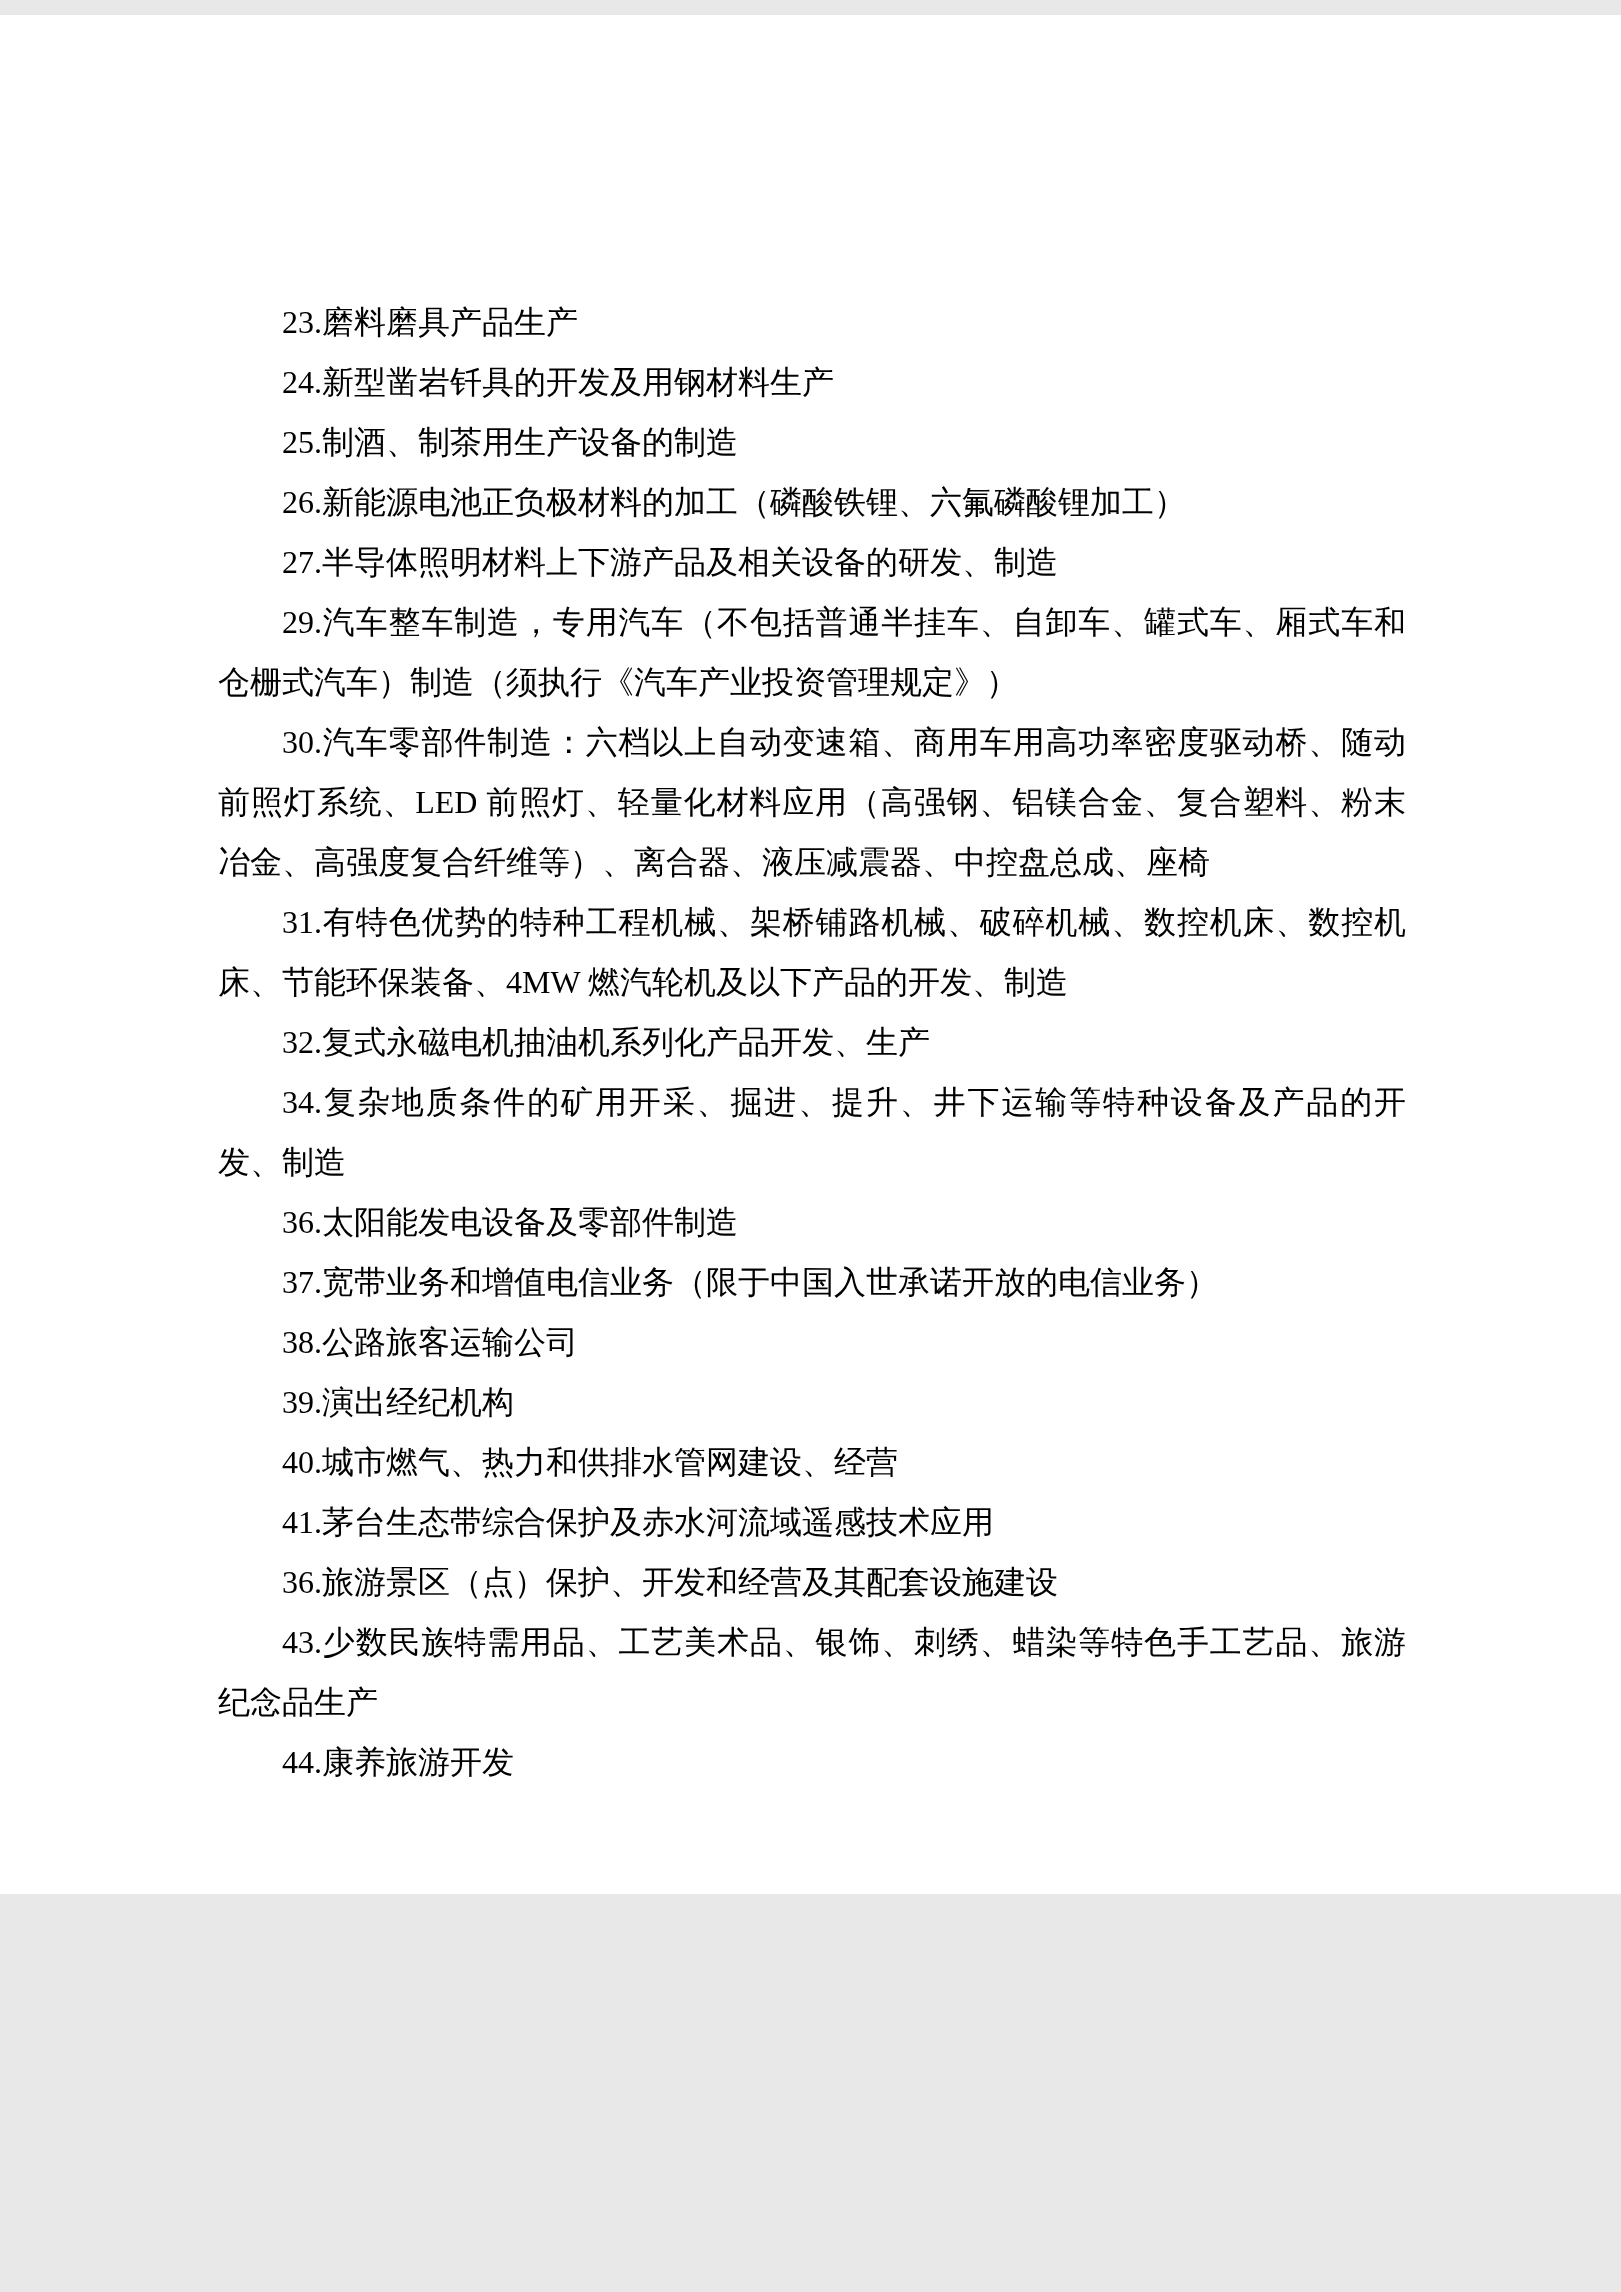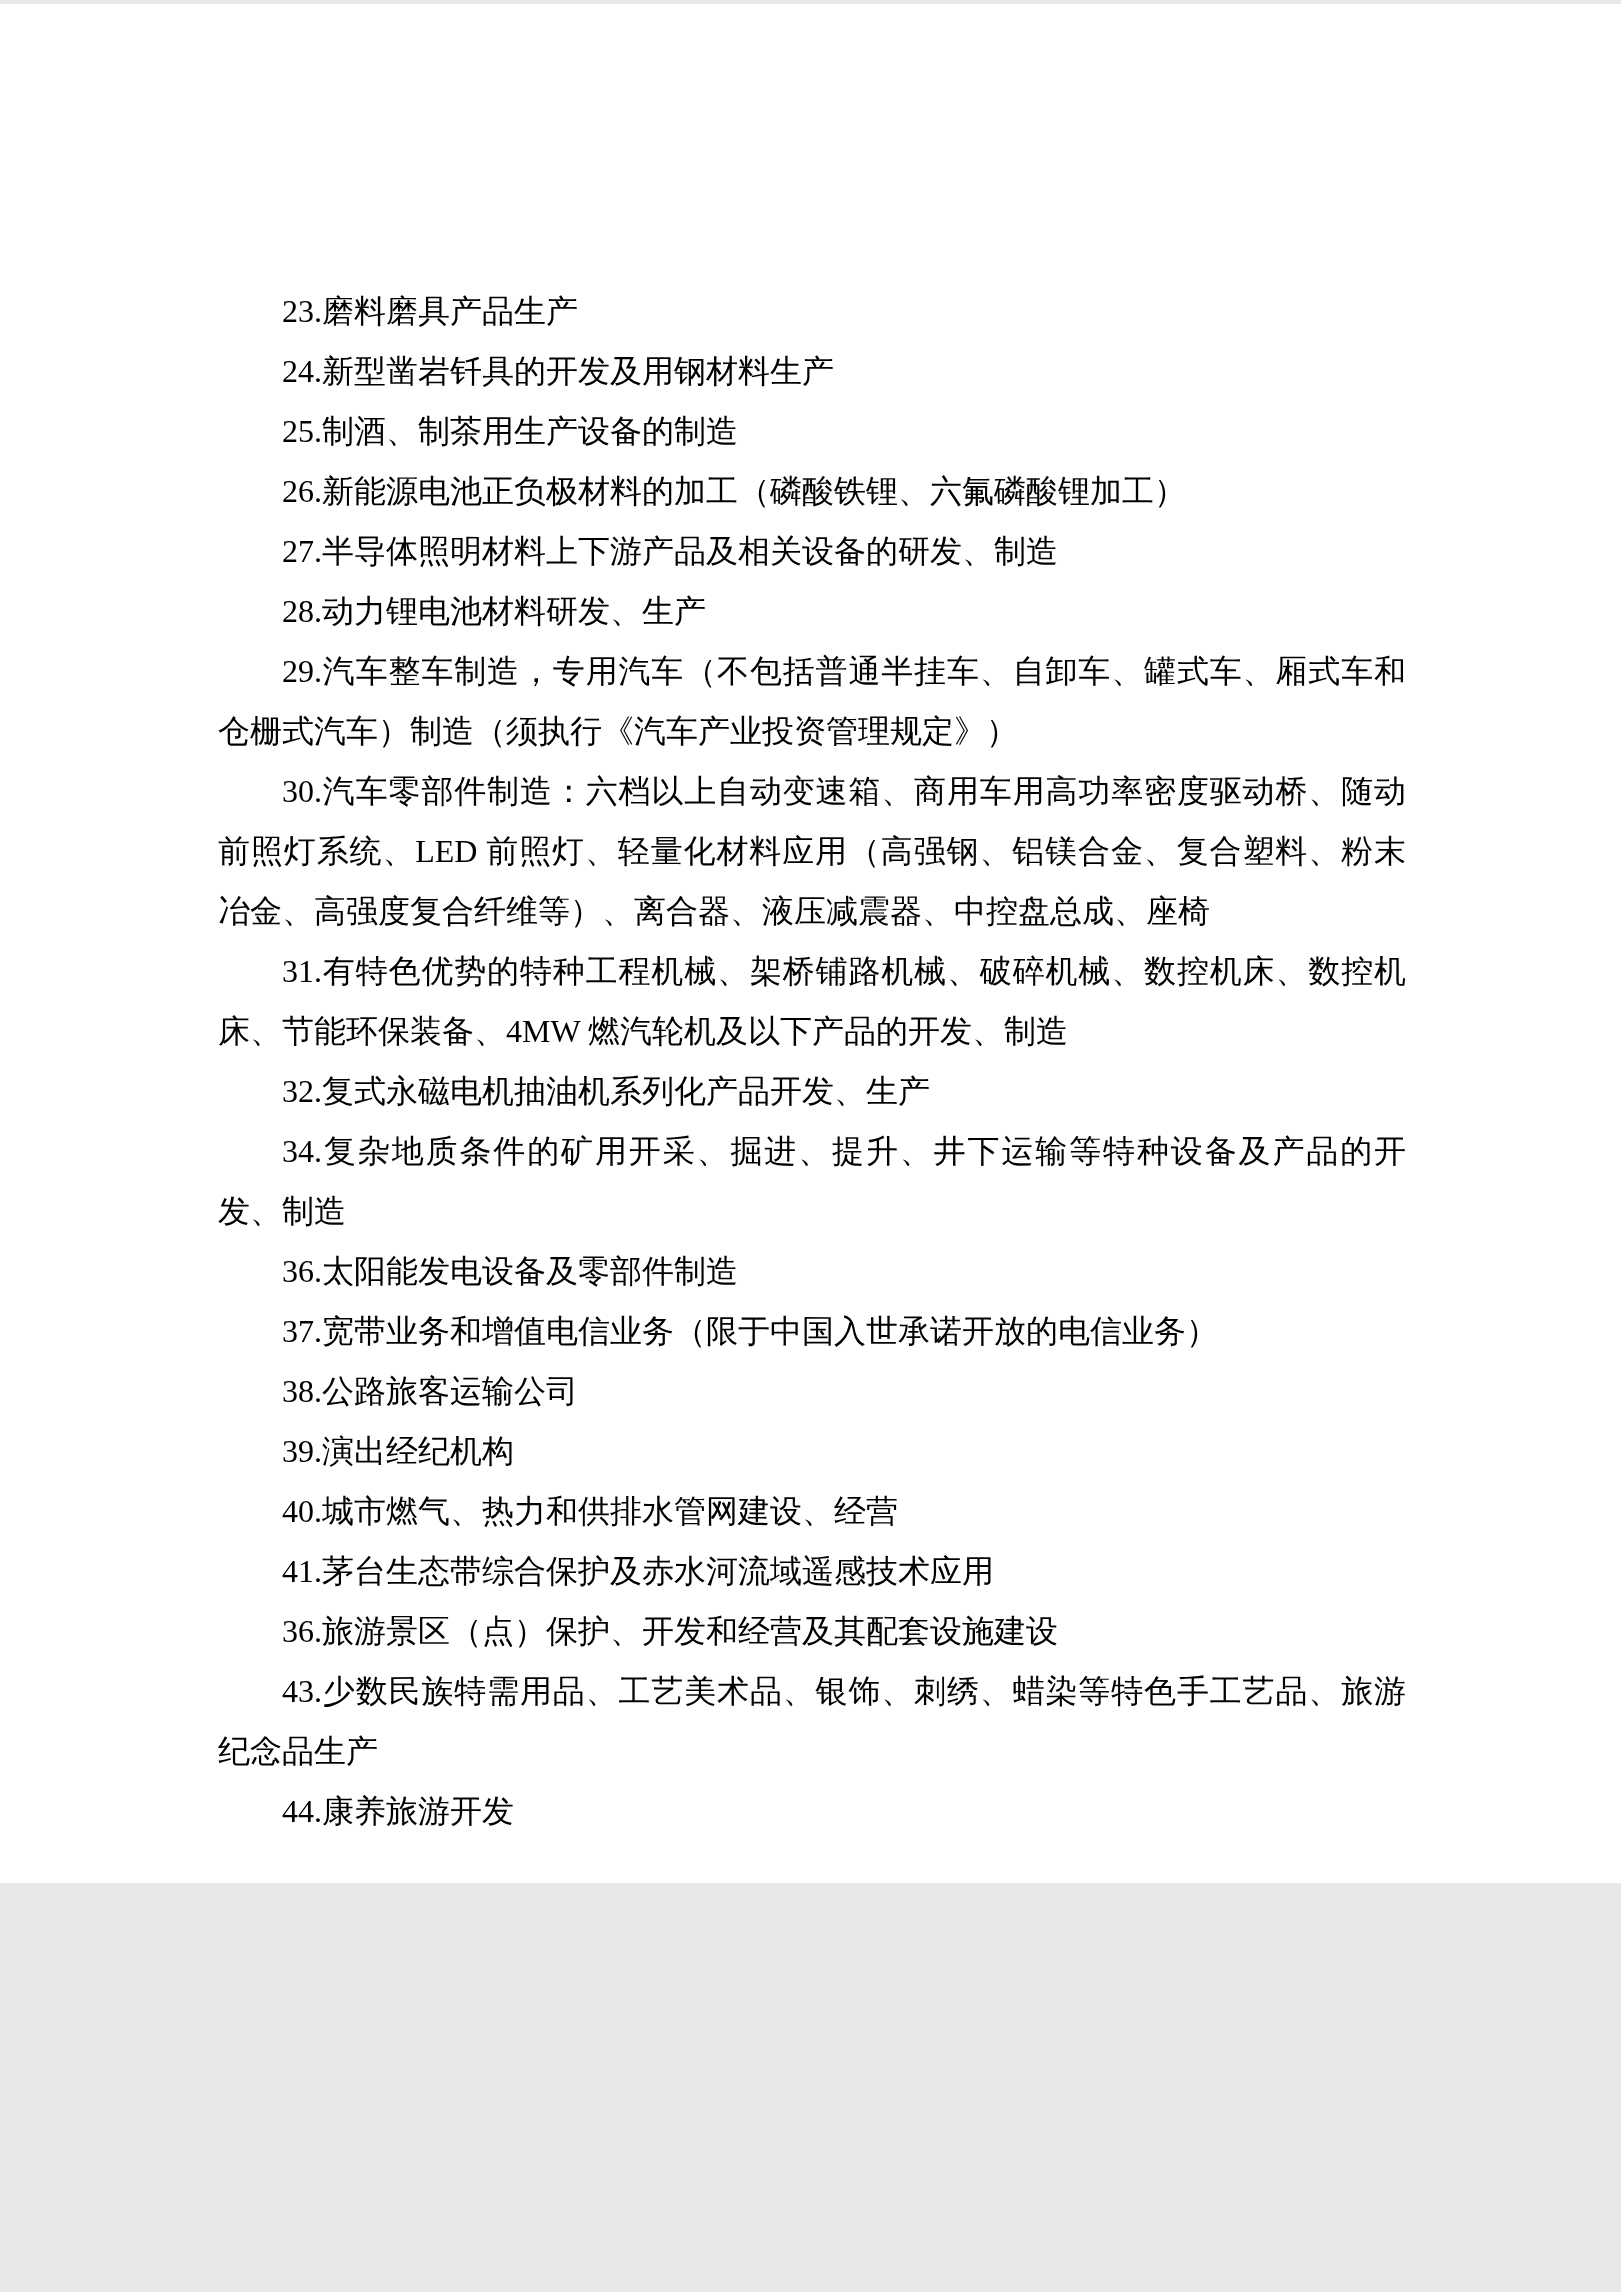--- a/index.html
+++ b/index.html
@@ -4,21 +4,21 @@
 <style>
   html, body {
     margin: 0;
     padding: 0;
     background: #e8e8e8;
   }
   .page {
     position: relative;
     width: 1621px;
     height: 1879px;
-    margin: 4px auto;
+    margin: 15px auto;
     background: #ffffff;
     font-family: "Liberation Serif", "DejaVu Serif", serif;
   }
   .content {
     position: absolute;
     left: 218px;
     top: 277px;
     width: 1188px;
     color: #000000;
     font-size: 32px;
@@ -39,21 +39,20 @@
 </head>
 <body>
 
 <div class="page">
   <div class="content">
     <p class="item"><span class="num">23.</span><span>磨料磨具产品生产</span></p>
     <p class="item"><span class="num">24.</span><span>新型凿岩钎具的开发及用钢材料生产</span></p>
     <p class="item"><span class="num">25.</span><span>制酒、制茶用生产设备的制造</span></p>
     <p class="item"><span class="num">26.</span><span>新能源电池正负极材料的加工（磷酸铁锂、六氟磷酸锂加工）</span></p>
     <p class="item"><span class="num">27.</span><span>半导体照明材料上下游产品及相关设备的研发、制造</span></p>
-    <p class="item"><span class="num">28.</span><span>动力锂电池材料研发、生产</span></p>
     <p class="item"><span class="num">29.</span><span>汽车整车制造，专用汽车（不包括普通半挂车、自卸车、罐式车、厢式车和仓栅式汽车）制造（须执行《汽车产业投资管理规定》）</span></p>
     <p class="item"><span class="num">30.</span><span>汽车零部件制造：六档以上自动变速箱、商用车用高功率密度驱动桥、随动前照灯系统、LED 前照灯、轻量化材料应用（高强钢、铝镁合金、复合塑料、粉末冶金、高强度复合纤维等）、离合器、液压减震器、中控盘总成、座椅</span></p>
     <p class="item"><span class="num">31.</span><span>有特色优势的特种工程机械、架桥铺路机械、破碎机械、数控机床、数控机床、节能环保装备、4MW 燃汽轮机及以下产品的开发、制造</span></p>
     <p class="item"><span class="num">32.</span><span>复式永磁电机抽油机系列化产品开发、生产</span></p>
     <p class="item"><span class="num">34.</span><span>复杂地质条件的矿用开采、掘进、提升、井下运输等特种设备及产品的开发、制造</span></p>
     <p class="item"><span class="num">36.</span><span>太阳能发电设备及零部件制造</span></p>
     <p class="item"><span class="num">37.</span><span>宽带业务和增值电信业务（限于中国入世承诺开放的电信业务）</span></p>
     <p class="item"><span class="num">38.</span><span>公路旅客运输公司</span></p>
     <p class="item"><span class="num">39.</span><span>演出经纪机构</span></p>
     <p class="item"><span class="num">40.</span><span>城市燃气、热力和供排水管网建设、经营</span></p>

